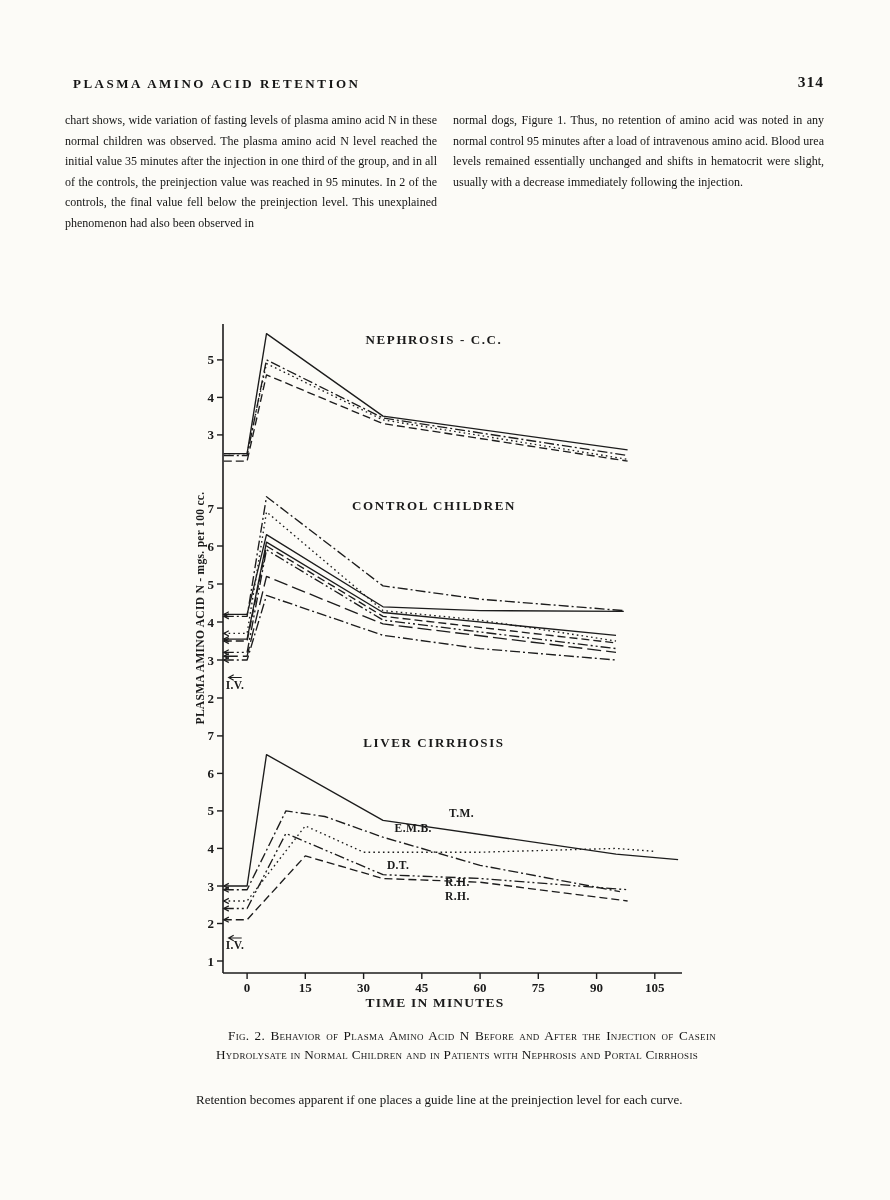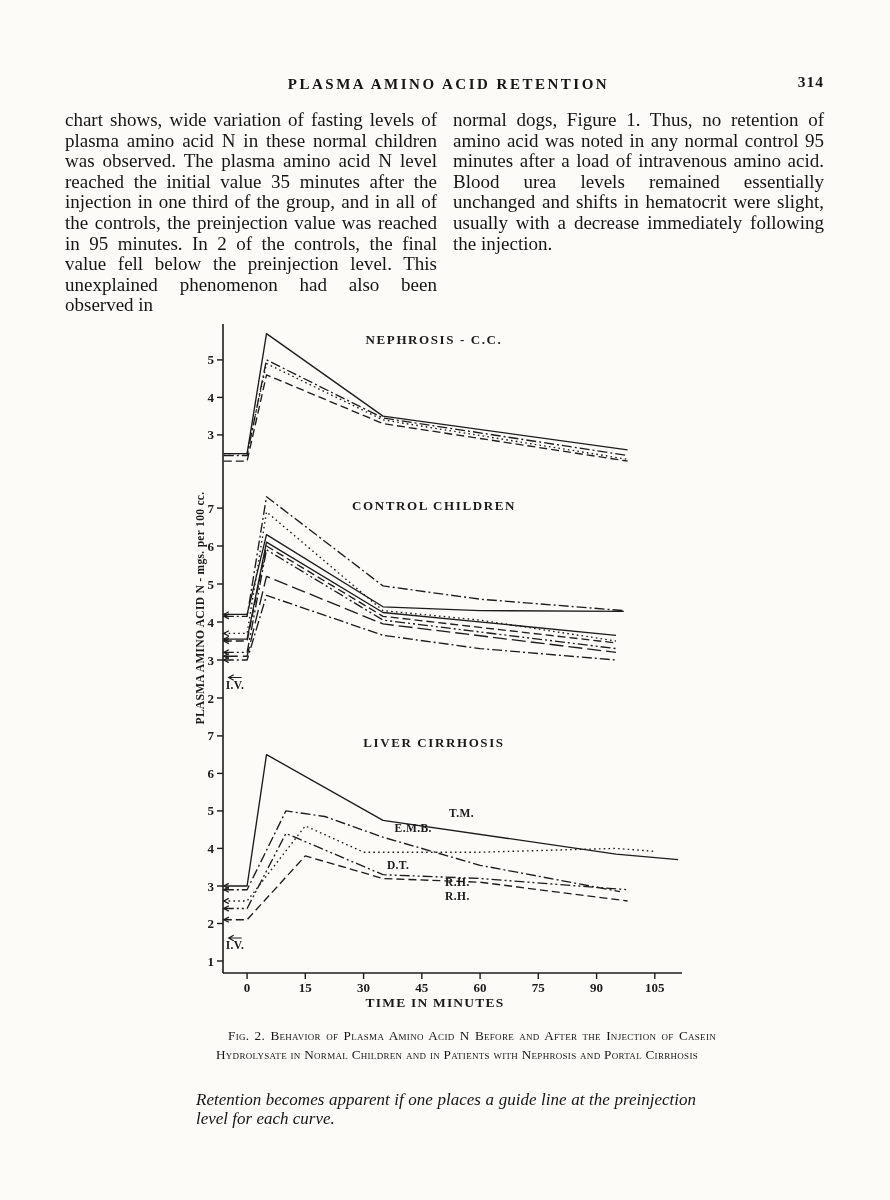--- a/index.html
+++ b/index.html
@@ -1,43 +1,43 @@
 <!DOCTYPE html>
 <html><head>
 <meta charset="utf-8">
 <style>
   html,body{margin:0;padding:0;background:#e9e7e1;}
   .page{position:relative;width:890px;height:1200px;margin:0 auto;background:#fcfbf7;
         font-family:"Liberation Serif",serif;color:#151515;overflow:hidden;}
 
   .header{position:absolute;left:65px;right:66px;top:76px;height:22px;}
-  .running-title{position:absolute;left:8px;right:0;text-align:center;
-                 font-weight:700;font-size:15px;letter-spacing:2.5px;}
+  .running-title{position:absolute;left:8px;right:0;
+                 font-weight:700;font-size:13px;letter-spacing:2.5px;}
   .page-number{position:absolute;right:0;top:-3px;font-weight:700;font-size:15.5px;letter-spacing:1px;}
 
   .col{position:absolute;top:110px;width:372px;text-align:justify;
-       font-size:19px;line-height:20.6px;}
+       font-size:12px;line-height:20.6px;}
   .col-left{left:65px;}
   .col-right{left:453px;width:371px;}
   .col p{margin:0;padding:0;}
   .indent{text-indent:1.5em;}
 
   #figure-svg{position:absolute;left:190px;top:316px;}
   #figure-svg text{font-family:"Liberation Serif",serif;fill:#1a1a1a;}
   #figure-svg .tick{font-size:13px;font-weight:700;}
   #figure-svg .ptitle{font-size:13px;font-weight:700;letter-spacing:1.6px;}
   #figure-svg .xlabel{font-size:13.5px;font-weight:700;letter-spacing:1.2px;}
   #figure-svg .ylabel{font-size:11.5px;font-weight:700;letter-spacing:0.3px;}
   #figure-svg .ann{font-size:11.5px;font-weight:700;letter-spacing:0.4px;}
 
   .caption{position:absolute;left:196px;top:1026px;width:500px;text-align:justify;
            font-size:13.2px;line-height:19px;font-variant:small-caps;
            letter-spacing:0.3px;text-indent:12px;margin-left:20px;}
   .fig-note{position:absolute;left:196px;top:1090px;width:500px;text-align:justify;
-            font-size:17px;line-height:19px;font-style:italic;}
+            font-size:13px;line-height:19px;}
 </style>
 </head>
 <body>
 
 <div class="page">
 
   <div class="header">
     <span class="running-title">PLASMA AMINO ACID RETENTION</span>
     <span class="page-number">314</span>
   </div>

